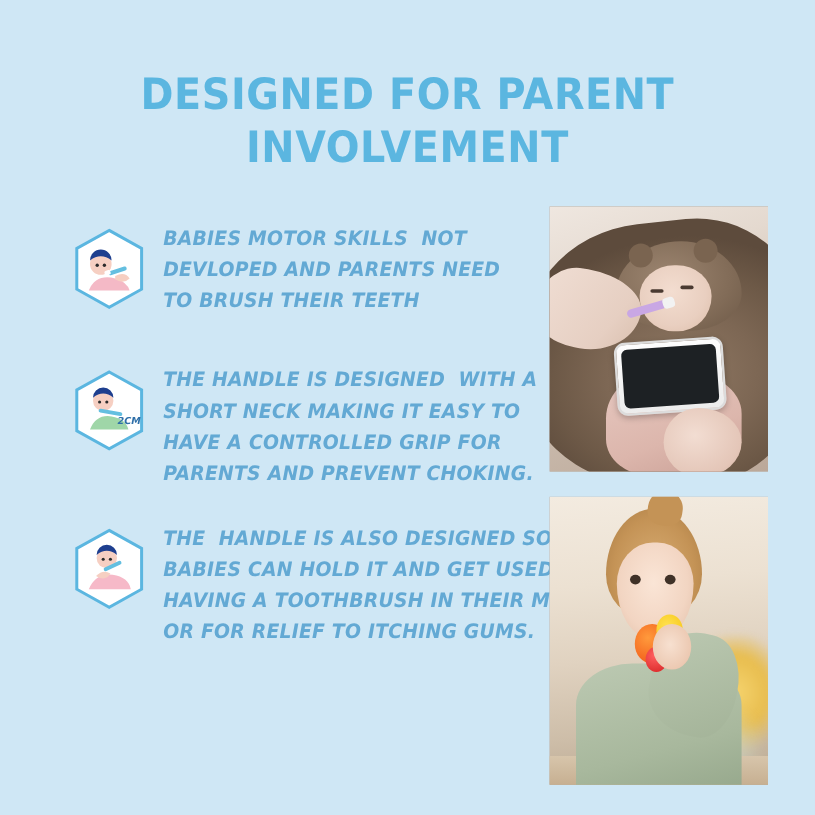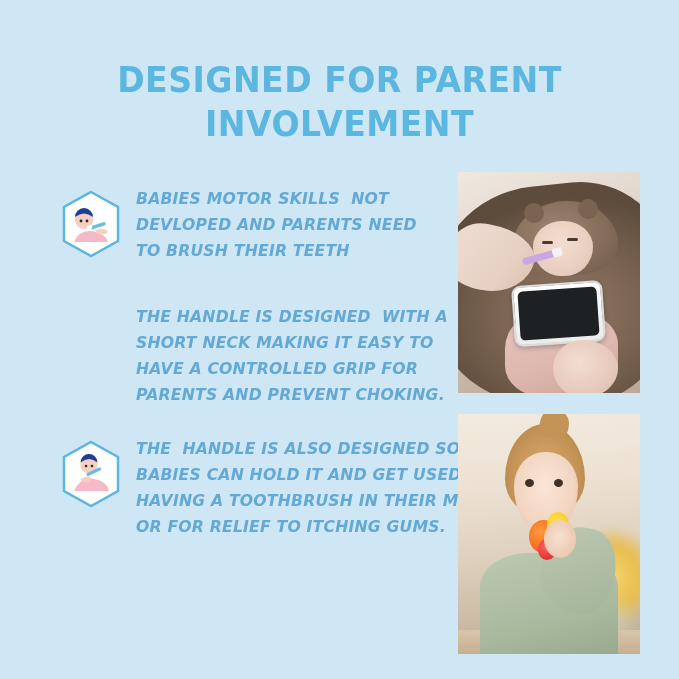--- a/index.html
+++ b/index.html
@@ -272,20 +272,34 @@
         </div>
       </div>
       <div class="feature-text">
         <span class="ln">BABIES MOTOR SKILLS  NOT</span>
         <span class="ln">DEVLOPED AND PARENTS NEED</span>
         <span class="ln">TO BRUSH THEIR TEETH</span>
       </div>
     </div>
 
     <div class="feature f2">
+      <div class="badge">
+        <div class="hex">
+          <svg width="62" height="68" viewBox="0 0 62 68">
+            <polygon points="31,2 58,17 58,51 31,66 4,51 4,17" fill="#ffffff" stroke="#5bb6e0" stroke-width="2.5"></polygon>
+            <circle cx="26" cy="26" r="8.5" fill="#f6cfc2"></circle>
+            <path d="M17.5,23.5 a8.5,8.5 0 0,1 17,0 q-8.5,-7 -17,0 z" fill="#1e3f8f"></path>
+            <circle cx="23" cy="27" r="1.3" fill="#2b2b2b"></circle>
+            <circle cx="29" cy="27" r="1.3" fill="#2b2b2b"></circle>
+            <path d="M15,50 q5,-13 18,-11 q12,2 14,11 z" fill="#9fd6a8"></path>
+            <rect x="22" y="34" width="20" height="3.2" rx="1.6" fill="#64bfe0" transform="rotate(10 32 36)"></rect>
+            <text x="38" y="45" font-family="DejaVu Sans, sans-serif" font-size="8" font-weight="bold" fill="#2f6fa8">2CM</text>
+          </svg>
+        </div>
+      </div>
       <div class="feature-text">
         <span class="ln">THE HANDLE IS DESIGNED  WITH A</span>
         <span class="ln">SHORT NECK MAKING IT EASY TO</span>
         <span class="ln">HAVE A CONTROLLED GRIP FOR</span>
         <span class="ln">PARENTS AND PREVENT CHOKING.</span>
       </div>
     </div>
 
     <div class="feature f3">
       <div class="badge">

